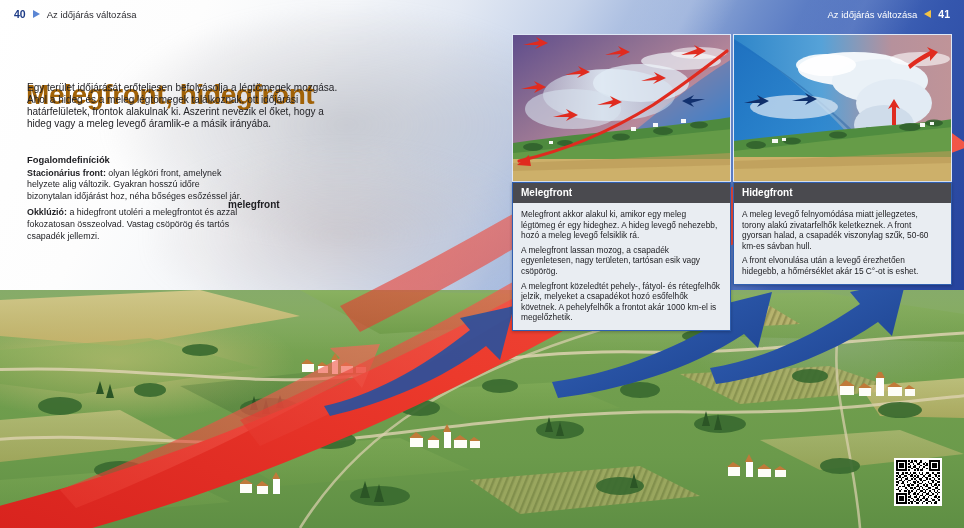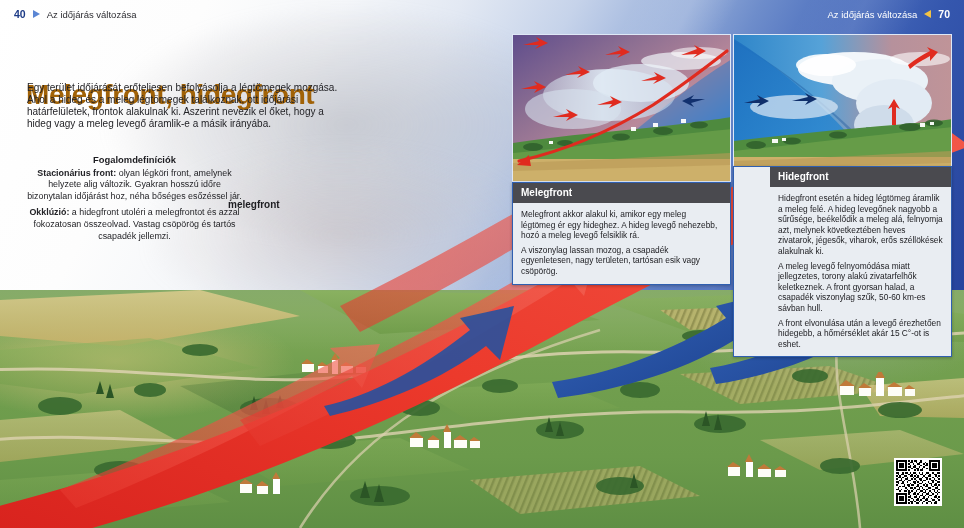--- a/index.html
+++ b/index.html
@@ -87,21 +87,21 @@
   .title {
     position:absolute; left:26px; top:40px; z-index:30;
     font-size:28px; font-weight:bold; color:#a16207; letter-spacing:-.4px;margin-top:39px;
   }
   .intro {
     position:absolute; left:27px; top:82px; width:318px; z-index:30;
     font-size:10px; line-height:12.1px; color:#232327;
   }
   .defs {
     position:absolute; left:27px; top:154px; width:215px; z-index:30;
-    font-size:8.9px; line-height:11.6px; color:#232327;text-align:center;
+    font-size:8.9px; line-height:11.6px; color:#232327;
   }
   .defs h4 { font-size:9.4px; font-weight:bold; margin-bottom:2px; color:#1c1c20; }
   .defs p { margin-bottom:1px; }
   .defs b { font-weight:bold; }
   .defs .blk { margin-top:5px; }
 
   .frontlabel {
     position:absolute; left:228px; top:199px; z-index:32;
     font-size:10px; font-weight:bold; color:#1d1d21;
   }
@@ -122,21 +122,21 @@
     border-left:4.2px solid transparent; border-right:4.2px solid transparent;
     border-top:6px solid #ffffff;
   }
 
   .infobox {
     position:absolute; width:219px; z-index:35;
     border:1.5px solid #2f5fb0; background:#e9edf2;
     box-shadow:0 1px 3px rgba(0,0,0,.25);
   }
   #box-warm { left:512px; top:182px; }
-  #box-cold { left:733px; top:166px;padding-left:36px; }
+  #box-cold { left:733px; top:182px; }
   .infobox .head {
     background:#4a4a4f; color:#ffffff; font-weight:bold;
     font-size:10px; padding:4px 8px 5px 8px;
   }
   .infobox .body {
     padding:6px 8px 7px 8px; font-size:8.35px; line-height:10.6px; color:#1c1c20;
   }
   .infobox .body p { margin-bottom:4px; }
   .infobox .body p:last-child { margin-bottom:0; }
 
@@ -347,21 +347,21 @@
   </svg>
 
   <div class="hdr-left">
     <span class="pg">40</span>
     <span class="tri"></span>
     <span class="t">Az időjárás változása</span>
   </div>
   <div class="hdr-right">
     <span class="t">Az időjárás változása</span>
     <span class="tri"></span>
-    <span class="pg">70</span>
+    <span class="pg">41</span>
   </div>
 
   <h1 class="title">Melegfront, hidegfront</h1>
   <p class="intro">Egy terület időjárását erőteljesen befolyásolja a légtömegek mozgása. Ahol a hideg és a meleg légtömegek találkoznak, ott időjárási határfelületek, frontok alakulnak ki. Aszerint nevezik el őket, hogy a hideg vagy a meleg levegő áramlik-e a másik irányába.</p>
 
   <div class="defs">
     <h4>Fogalomdefiníciók</h4>
     <p><b>Stacionárius front:</b><span> olyan légköri front, amelynek helyzete alig változik. Gyakran hosszú időre bizonytalan időjárást hoz, néha bőséges esőzéssel jár.</span></p>
     <p class="blk"><b>Okklúzió:</b><span> a hidegfront utoléri a melegfrontot és azzal fokozatosan összeolvad. Vastag csöpörög és tartós csapadék jellemzi.</span></p>
   </div>
@@ -491,28 +491,28 @@
         <path d="M174,30 c8,-6 14,-10 22,-14 l-3,-4 l11,5 l-8,9 l0,-5 c-7,4 -13,7 -20,13 Z"></path>
       </g>
     </svg>
   </div>
   <div class="connector" style="left:840px;top:72px;height:118px"></div>
 
   <div class="infobox" id="box-warm">
     <div class="head">Melegfront</div>
     <div class="body">
       <p>Melegfront akkor alakul ki, amikor egy meleg légtömeg ér egy hideghez. A hideg levegő nehezebb, hozó a meleg levegő felsiklik rá.</p>
-      <p>A viszonylag lassan mozog, a csapadék egyenletesen, nagy területen, tartósan esik vagy csöpörög.</p>
+      <p>A melegfront lassan mozog, a csapadék egyenletesen, nagy területen, tartósan esik vagy csöpörög.</p>
+      <p>A melegfront közeledtét pehely-, fátyol- és rétegfelhők jelzik, melyeket a csapadékot hozó esőfelhők követnek. A pehelyfelhők a frontot akár 1000 km-el is megelőzhetik.</p>
     </div>
   </div>
 
   <div class="infobox" id="box-cold">
     <div class="head">Hidegfront</div>
     <div class="body">
-      <p>Hidegfront esetén a hideg légtömeg áramlik a meleg felé. A hideg levegőnek nagyobb a sűrűsége, beékelődik a meleg alá, felnyomja azt, melynek következtében heves zivatarok, jégesők, viharok, erős széllökések alakulnak ki.</p>
       <p>A meleg levegő felnyomódása miatt jellegzetes, torony alakú zivatarfelhők keletkeznek. A front gyorsan halad, a csapadék viszonylag szűk, 50-60 km-es sávban hull.</p>
       <p>A front elvonulása után a levegő érezhetően hidegebb, a hőmérséklet akár 15 C°-ot is eshet.</p>
     </div>
   </div>
 
   <div class="qr">
     <svg width="44" height="44" viewBox="0 0 29 29" shape-rendering="crispEdges">
       <rect width="29" height="29" fill="#ffffff"></rect>
       <g fill="#000000">
         <path d="M0,0h7v7h-7z M1,1v5h5v-5z"></path>

